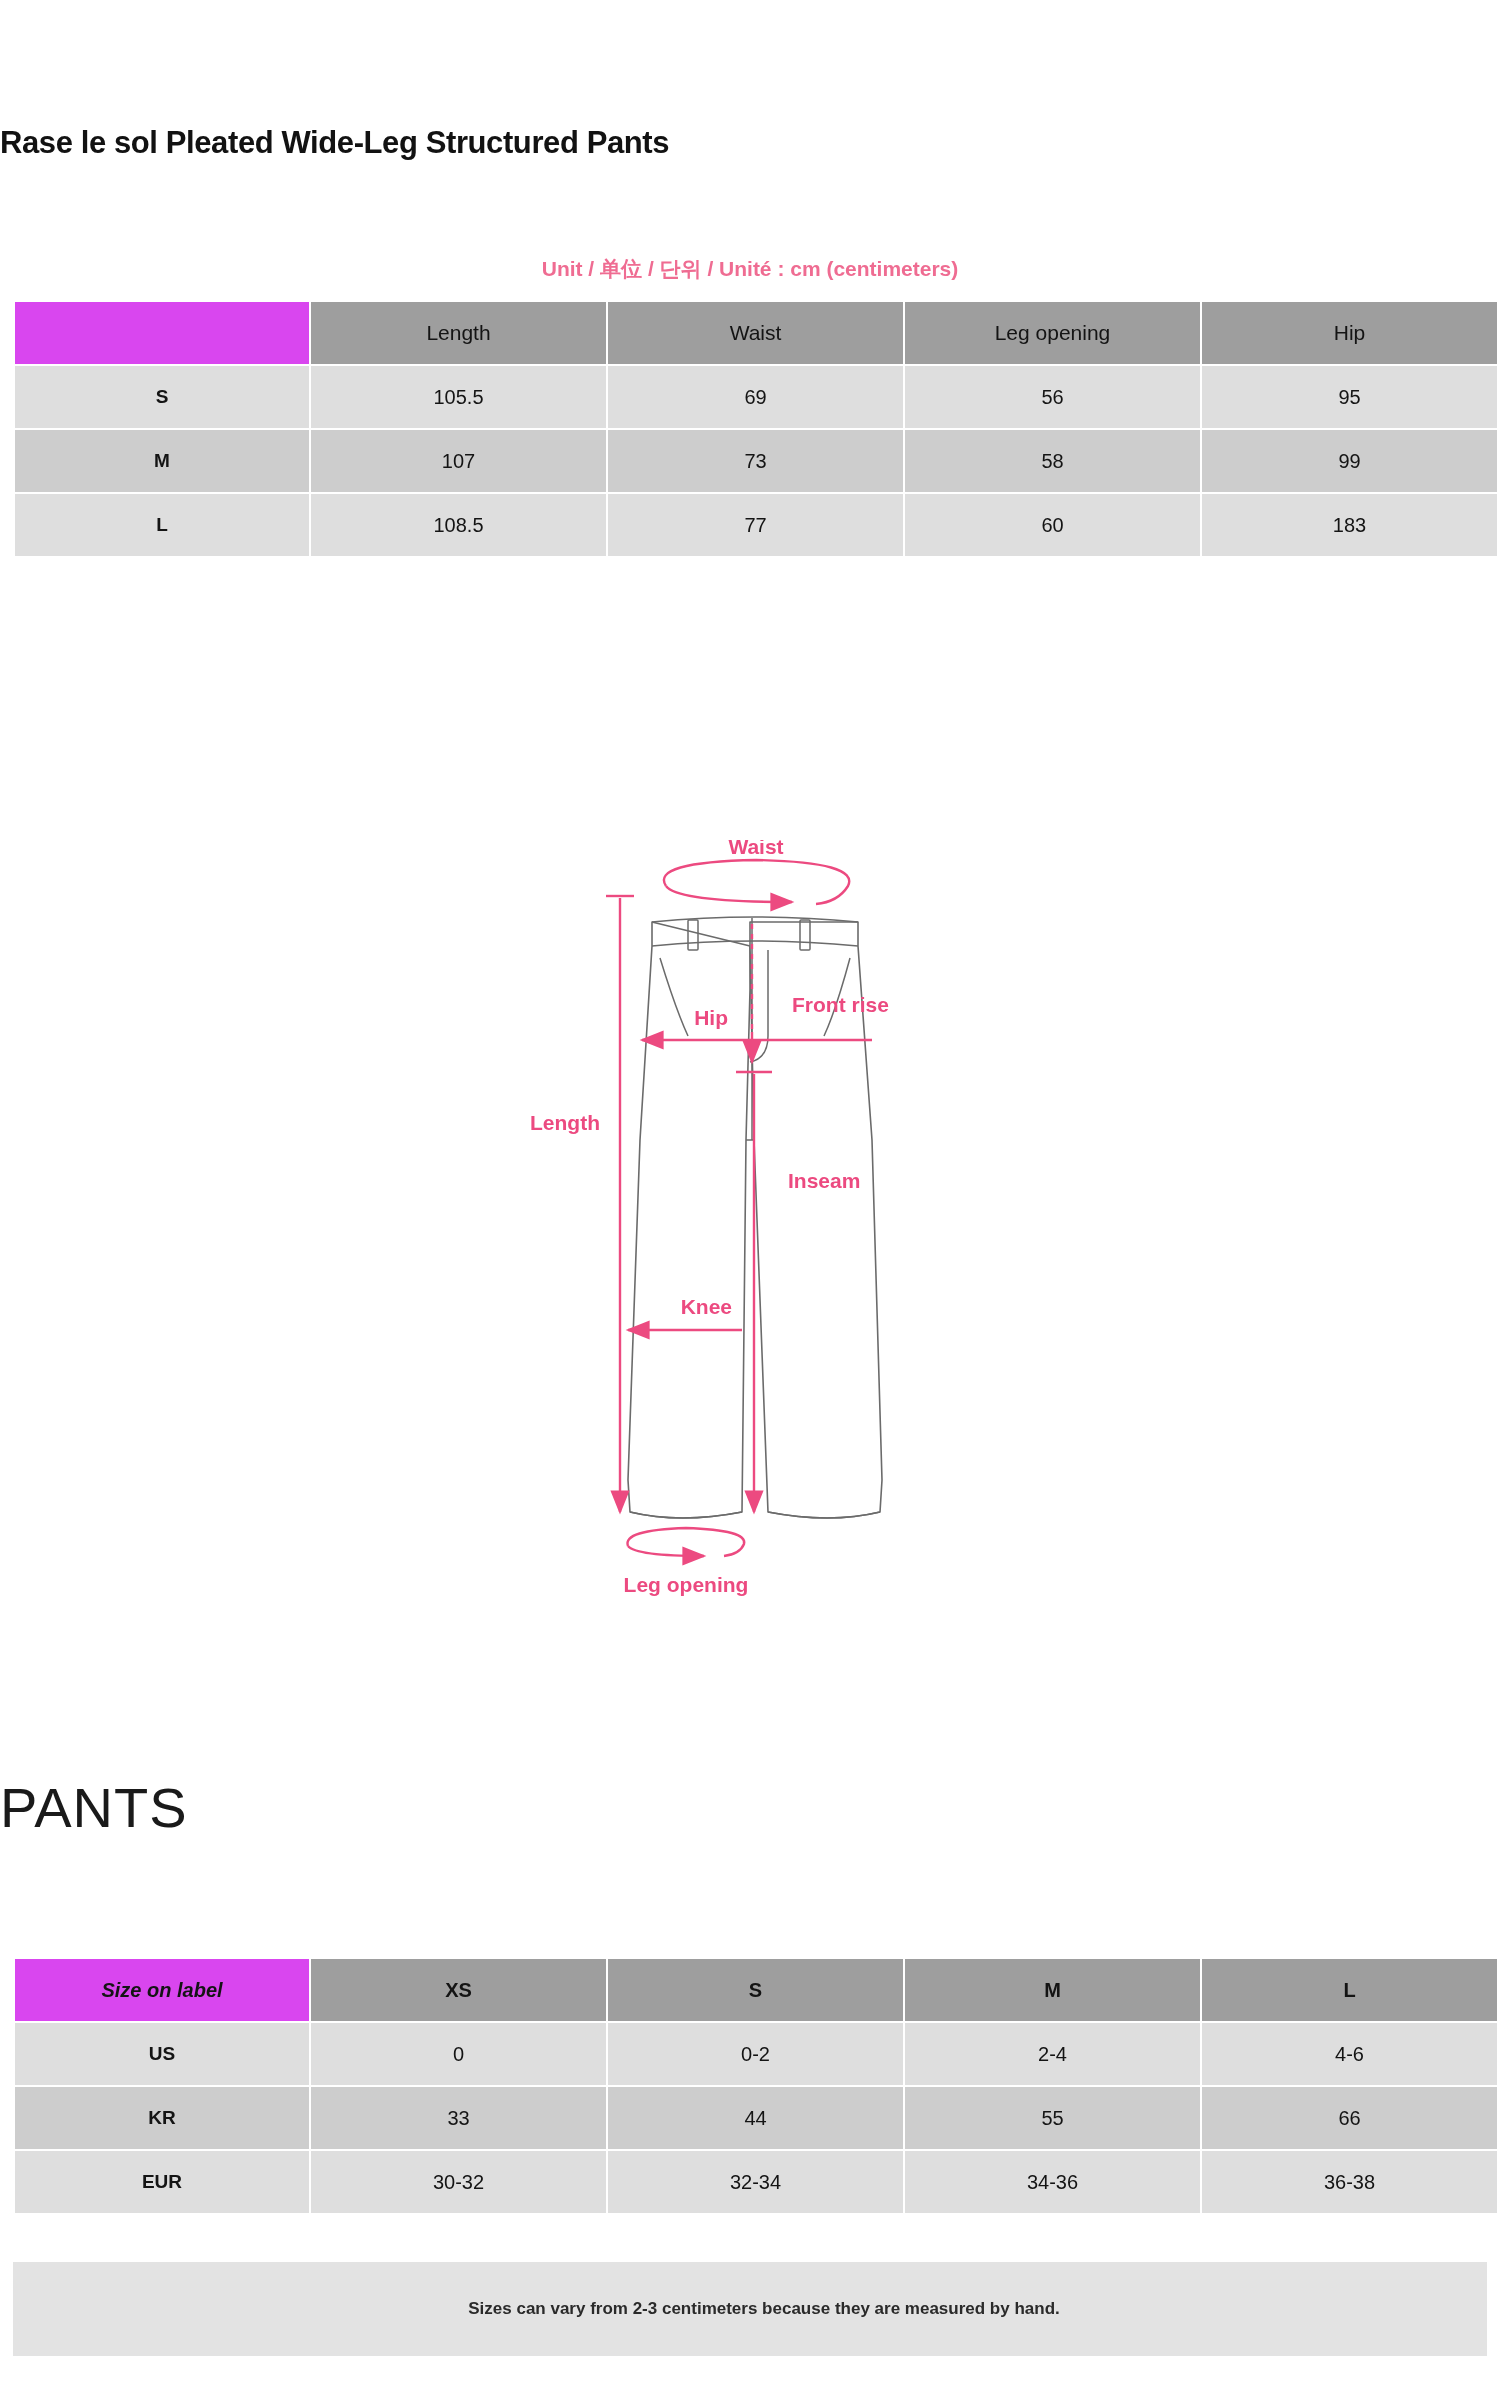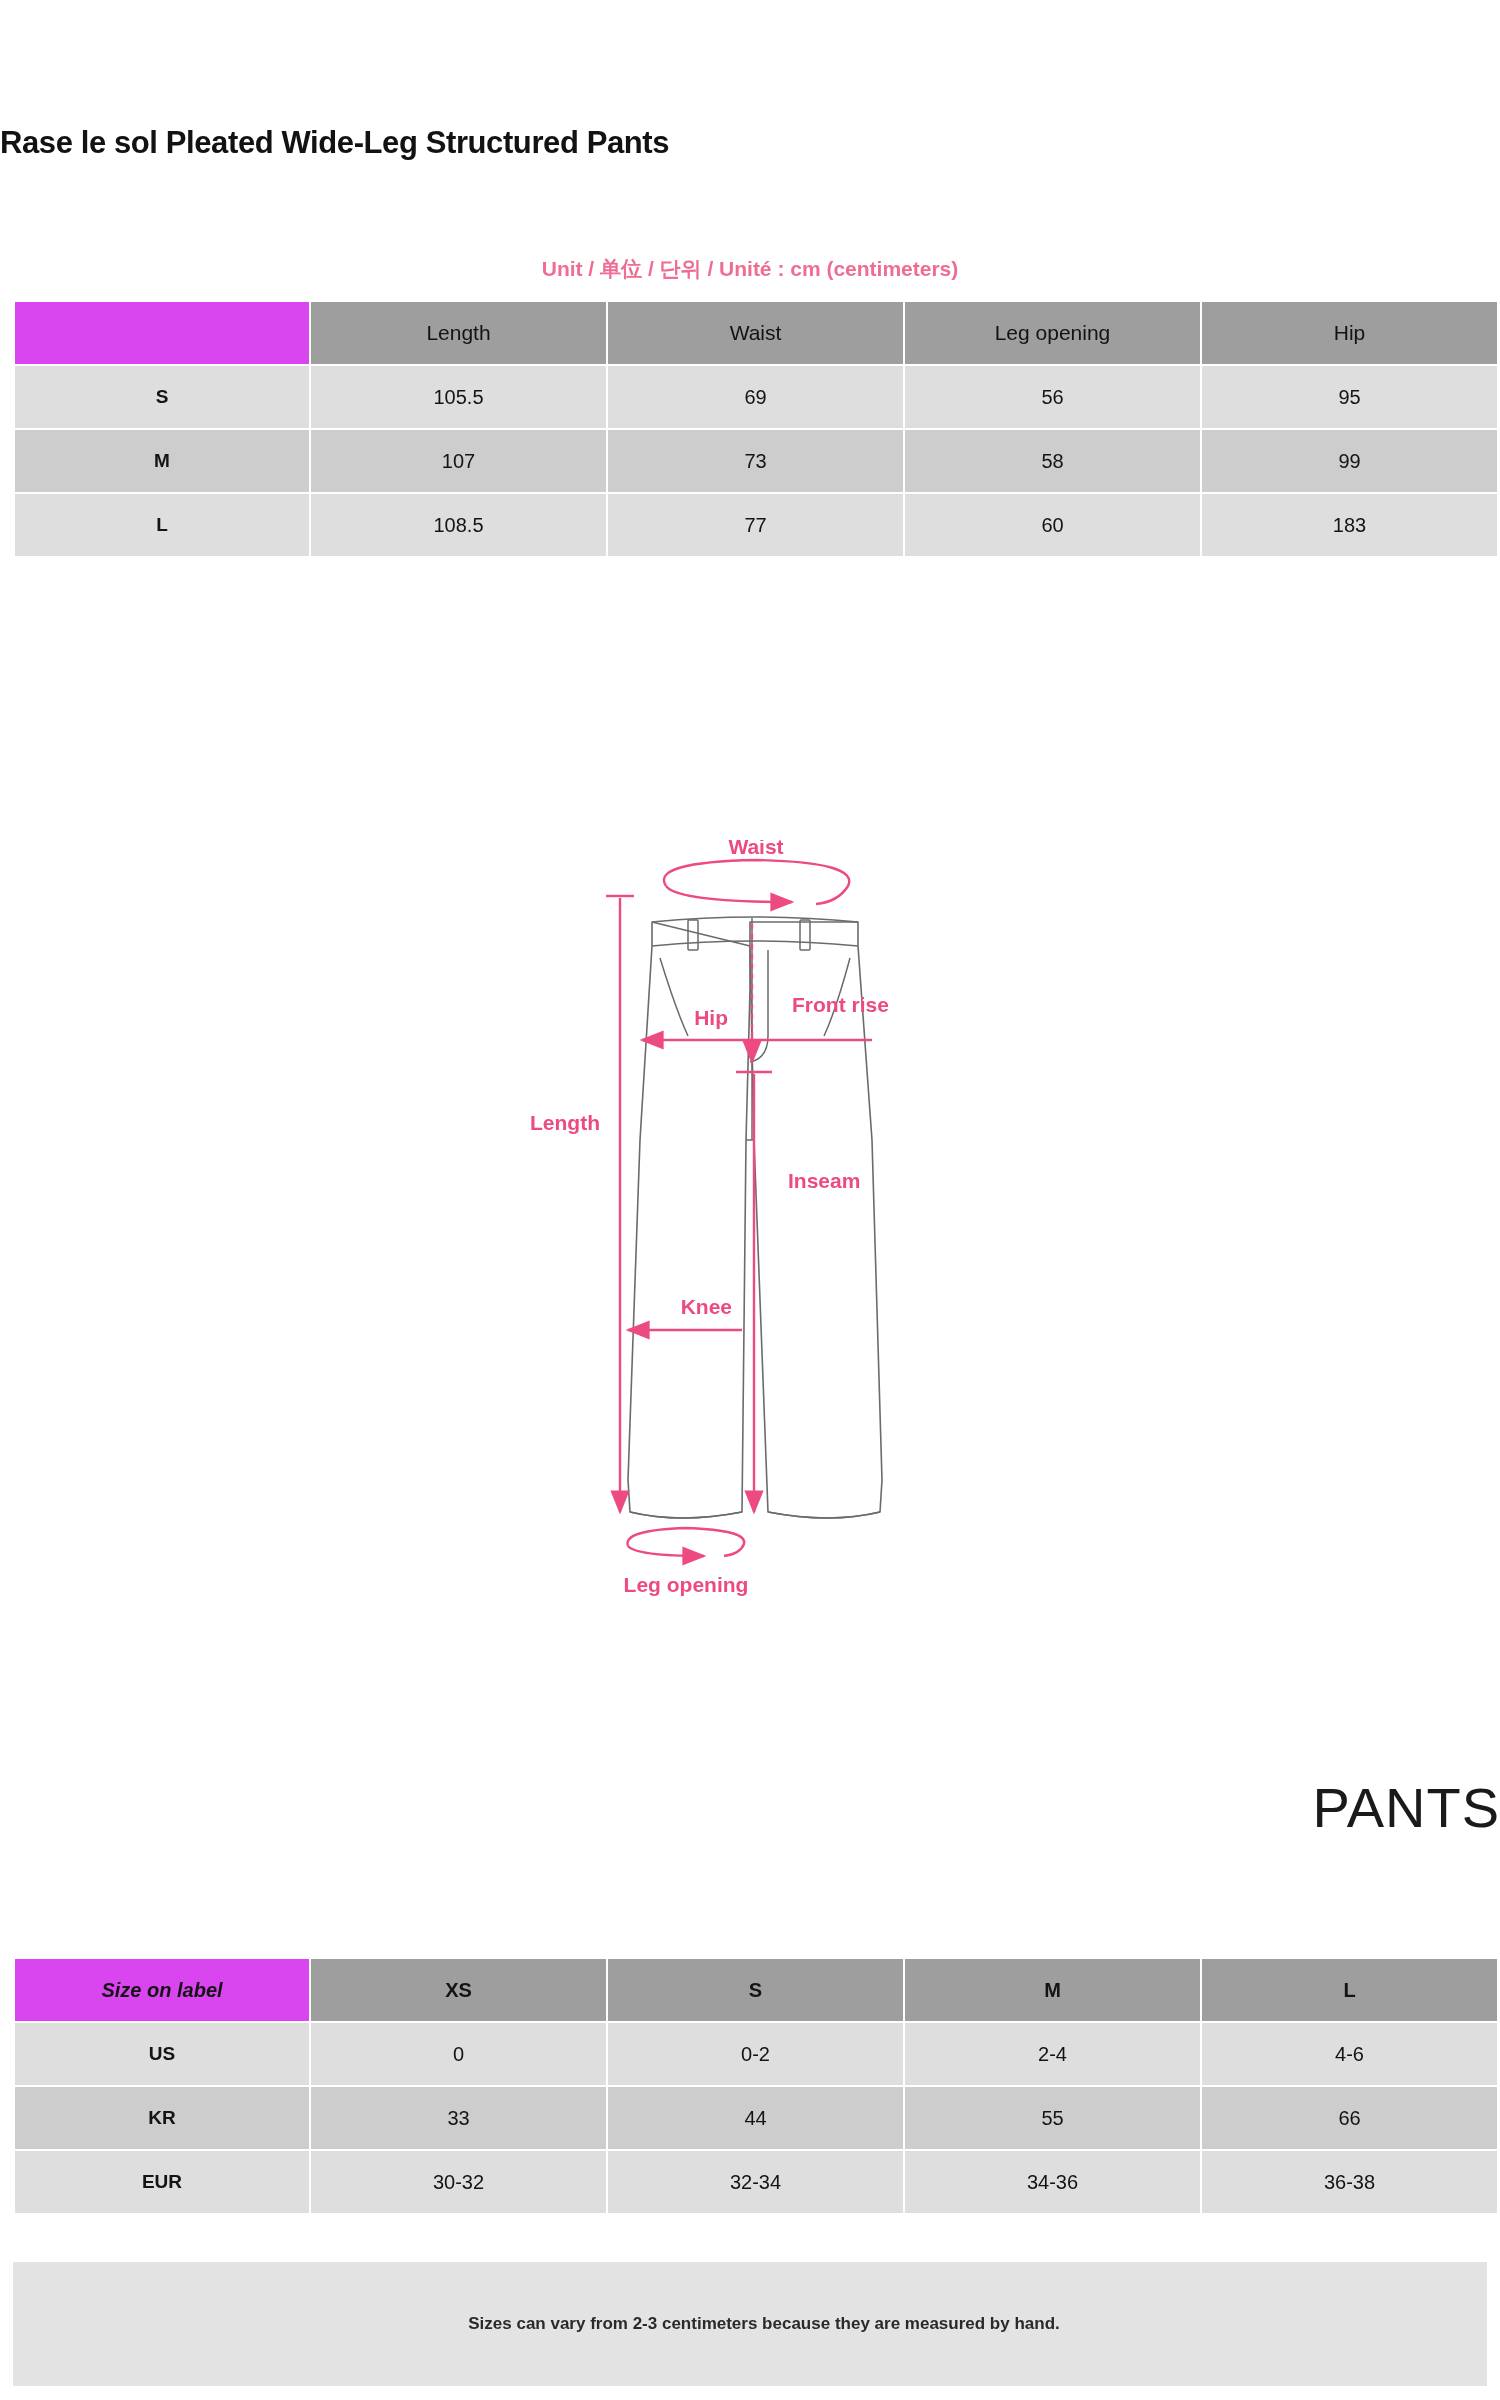--- a/index.html
+++ b/index.html
@@ -61,40 +61,40 @@
 
   #label-table{ top:1957px; }
   #label-table col.c0{ width:294px; }
   #label-table col.cx{ width:295px; }
   #label-table th{ font-weight:bold; font-size:20px; }
   #label-table th.rowhead-blank{ font-weight:bold; }
 
   
   .section-heading{
     position:absolute; left:0; top:1775px; width:1500px;
-    text-align:right;
+    text-align:left;
     font-size:56px;
     font-weight:300;
     letter-spacing:1px;
     color:#1a1a1a;
   }
 
   
   .diagram-wrap{
     position:absolute;
     left:500px; top:840px;
     width:520px; height:760px;
   }
   .diagram-wrap svg{ display:block; width:100%; height:100%; }
 
   
   .footer-note{
     position:absolute;
     left:13px; top:2262px;
-    width:1474px; height:124px;
+    width:1474px; height:94px;
     background:#e3e3e3;
     display:flex; align-items:center; justify-content:center;
     font-size:17px; font-weight:bold;
     color:#2a2a2a;
     padding-left:28px;
   }
 </style>
 </head>
 <body>
 

